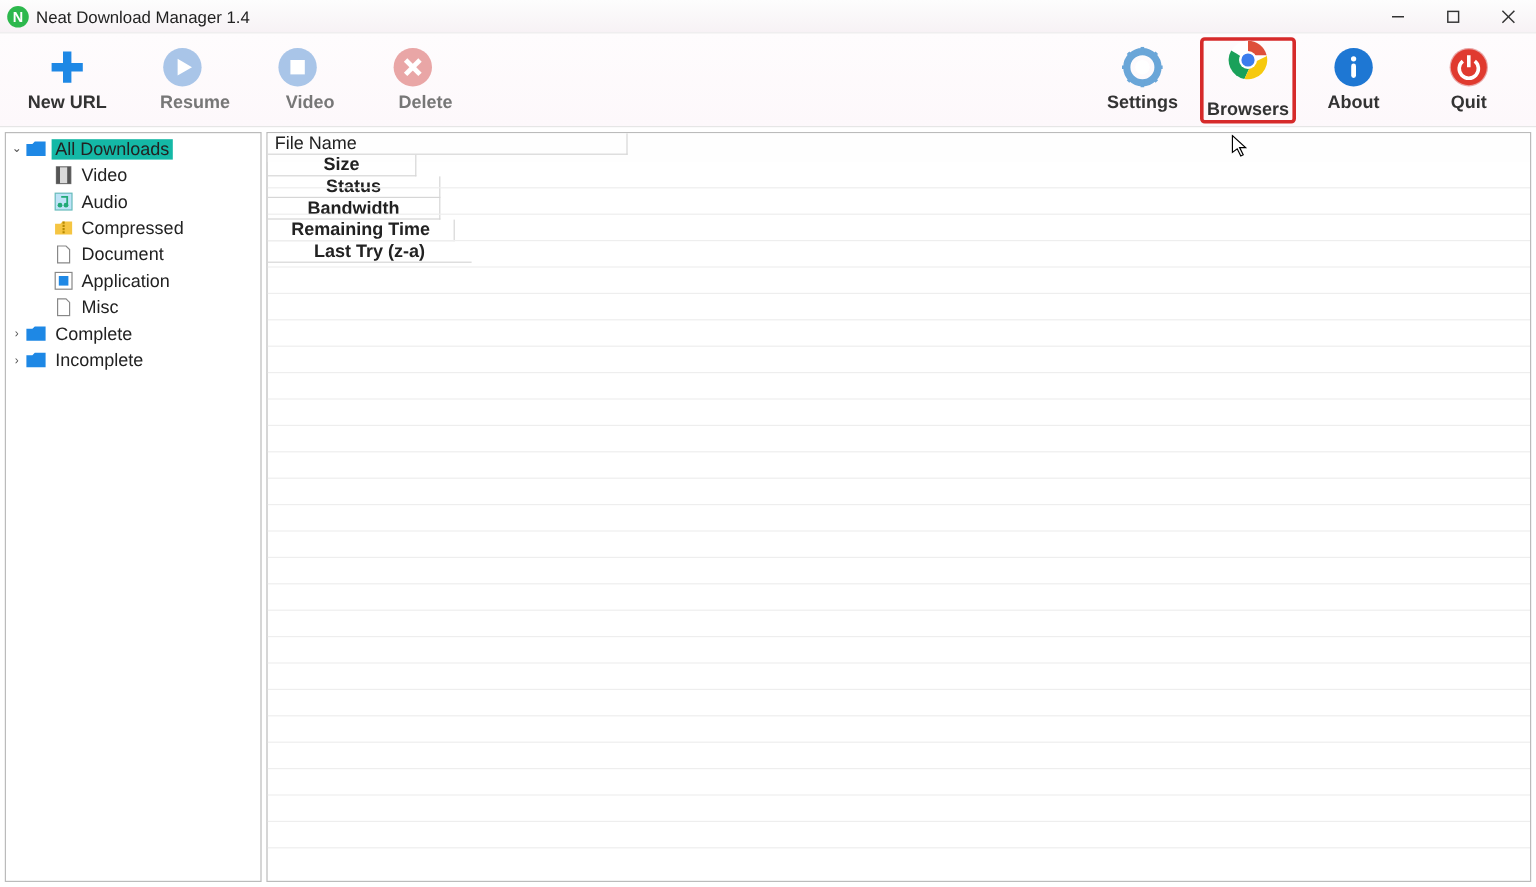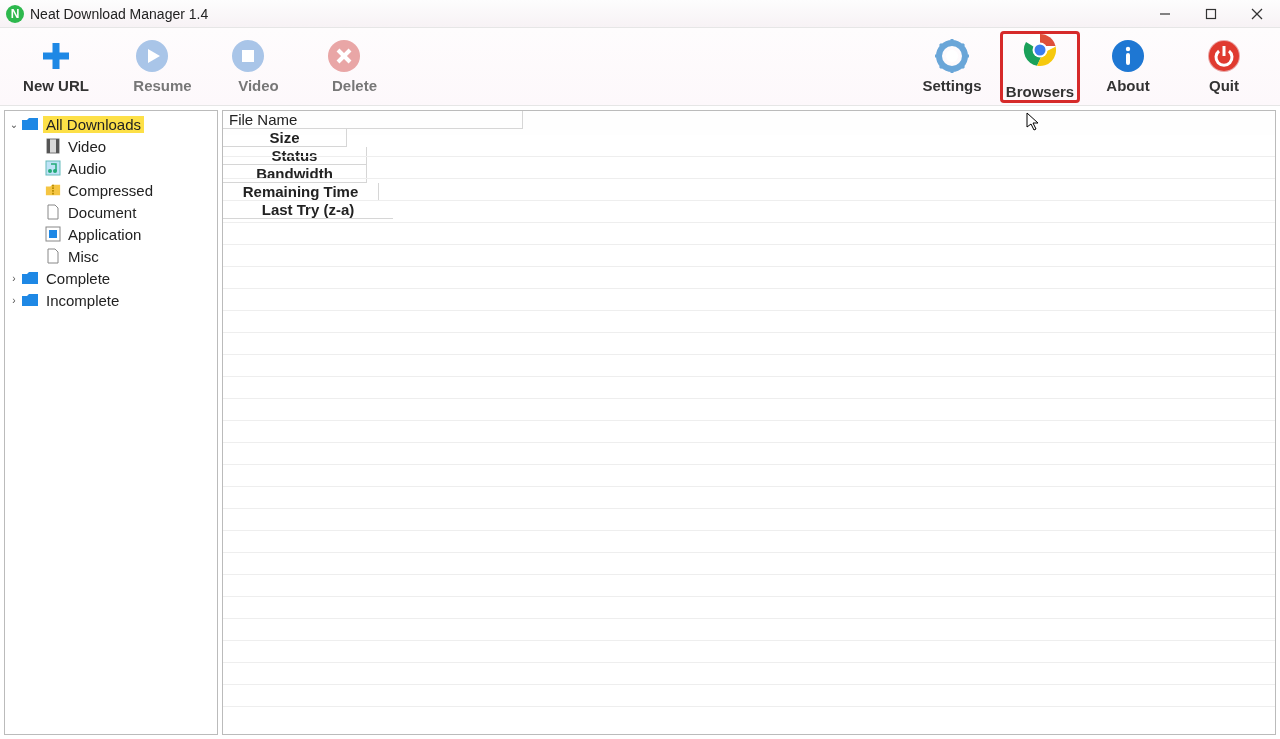--- a/index.html
+++ b/index.html
@@ -20,21 +20,21 @@
 .tool .icon { width: 34px; height: 34px; display: flex; align-items: center; justify-content: center; }
 .tool .lbl { font-size: 15px; color: #333; margin-top: 4px; }
 .tool.dim .lbl { color: #777; margin-left: 21px; }
 .spacer { flex: 1; }
 
 
 .body { display: flex; height: calc(739px - 28px - 78px); padding: 4px; gap: 4px; }
 .tree-pane { width: 214px; border: 1px solid #bbb; background: #fff; padding-top: 2px; overflow: hidden; }
 .tree-row { display: flex; align-items: center; height: 22px; font-size: 15px; color: #222; }
 .expander { width: 14px; text-align: center; color: #555; font-size: 10px; }
-.tree-row .node-label.sel { background: #fde047; }
+.tree-row .node-label.sel { background: #14b8a6; }
 .node-label { padding: 0 3px; }
 .folder-icon { width: 18px; height: 14px; margin-right: 4px; }
 .leaf-icon { width: 16px; height: 18px; margin-right: 4px; display:flex; align-items:center; justify-content:center; }
 
 
 .table-pane { flex: 1; border: 1px solid #bbb; background: #fff; overflow: hidden; display: flex; flex-direction: column; }
 .thead { display: flex; height: 24px; background: #fefefe; flex-direction: column; }
 .th { border-right: 1px solid #d6d6d6; border-bottom: 1px solid #d6d6d6; font-size: 15px; color: #222; display: flex; align-items: center; padding: 0 6px; }
 .th.first { justify-content: flex-start; }
 .th.center { justify-content: center; font-weight: bold; }

